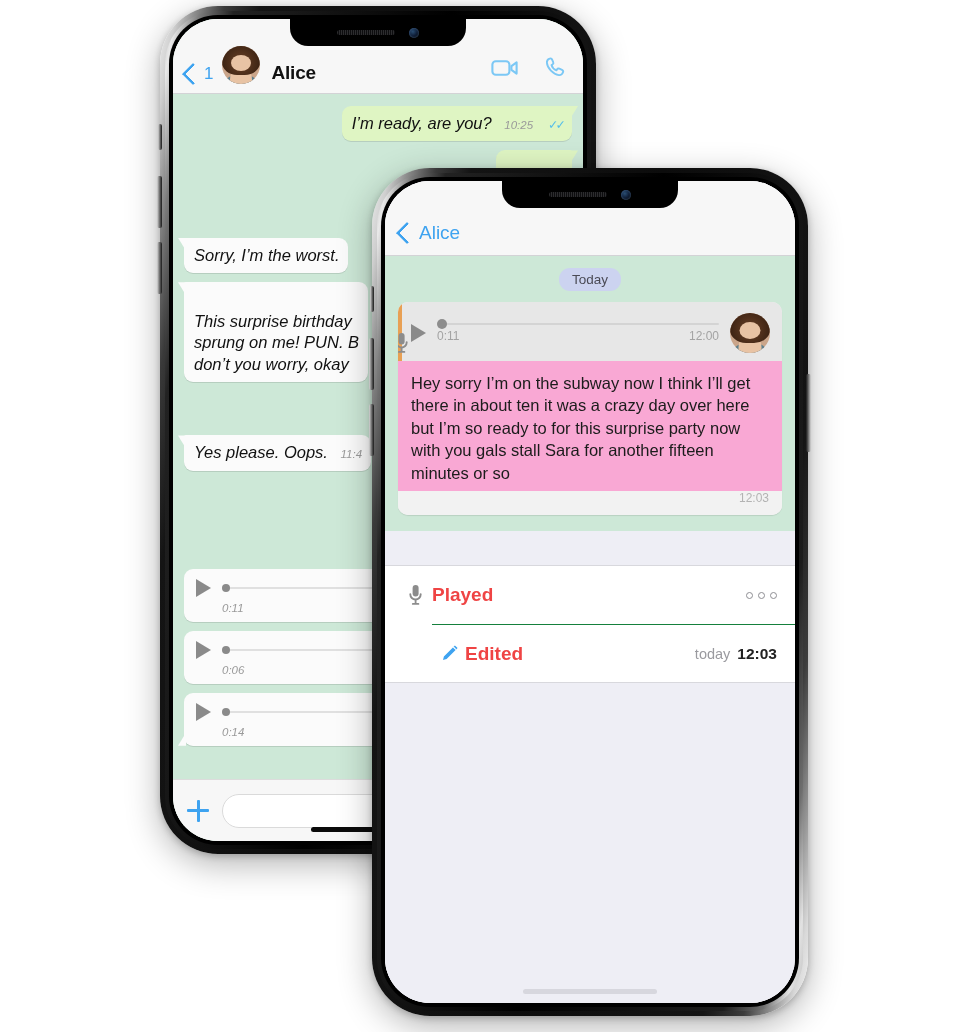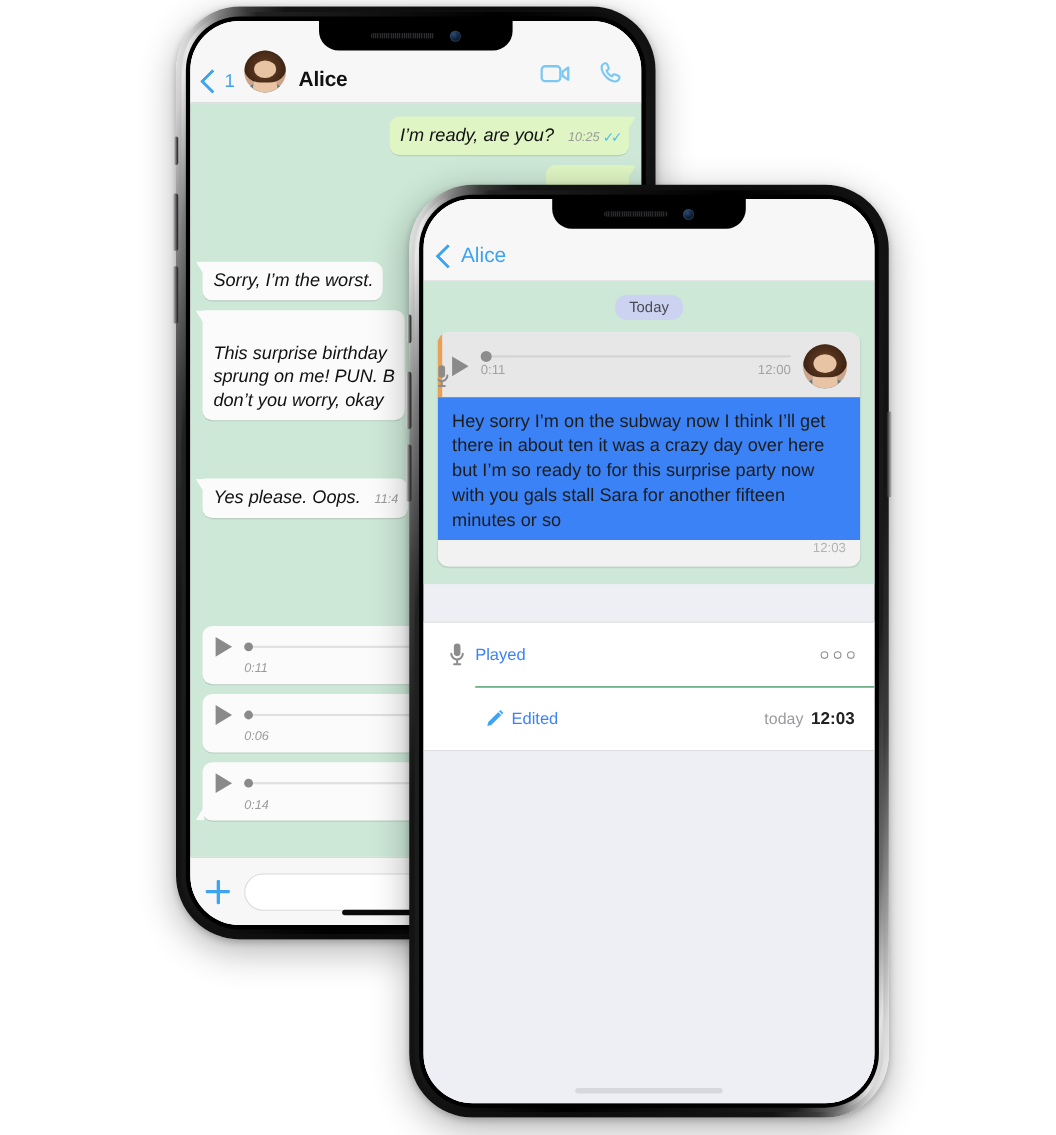--- a/index.html
+++ b/index.html
@@ -88,21 +88,21 @@
     font-size:16.5px;line-height:1.30;color:#111;box-shadow:0 1px .5px rgba(0,0,0,.11);
     box-sizing:border-box;
   }
   .bub.in{background:#fbfbfb;border-top-left-radius:2px;}
   .bub.out{background:#dff5c3;border-top-right-radius:2px;}
   .bub.in:before{content:"";position:absolute;left:-6px;top:0;width:8px;height:13px;
     background:#fbfbfb;clip-path:polygon(100% 0,100% 100%,0 0);}
   .bub.out:before{content:"";position:absolute;right:-6px;top:0;width:8px;height:13px;
     background:#dff5c3;clip-path:polygon(0 0,0 100%,100% 0);}
   .bub .txt{display:inline;}
-  .meta{display:inline-flex;align-items:center;gap:3px;font-size:11.5px;color:#9a9a9a;
+  .meta{display:inline-flex;align-items:center;gap:15px;font-size:11.5px;color:#9a9a9a;
     margin-left:8px;vertical-align:baseline;white-space:nowrap;}
   .ticks{color:#53bdeb;font-size:12.5px;letter-spacing:-3px;font-weight:700;}
 
   
   .vbub{
     background:#fbfbfb;border-radius:9px;padding:10px 12px 8px;width:78%;
     box-shadow:0 1px .5px rgba(0,0,0,.11);position:relative;box-sizing:border-box;
   }
   .vbub.last:before{content:"";position:absolute;left:-6px;bottom:0;width:8px;height:13px;
     background:#fbfbfb;clip-path:polygon(100% 100%,100% 0,0 100%);}
@@ -140,28 +140,28 @@
     font-size:13.5px;padding:4px 13px;border-radius:11px;}
   .mi-bub{background:#f2f2f2;border-radius:10px;overflow:hidden;box-shadow:0 1px 1px rgba(0,0,0,.10);}
   .voicehead{display:flex;align-items:center;gap:11px;padding:11px 12px 8px 13px;position:relative;background:#e7e7e7;}
   .voicehead:before{content:"";position:absolute;left:0;top:0;bottom:0;width:4px;background:#e8a054;}
   .vh-track{flex:1;display:flex;flex-direction:column;gap:4px;}
   .vh-bar{height:2.5px;background:#d4d4d4;position:relative;border-radius:2px;}
   .vh-knob{width:10px;height:10px;border-radius:50%;background:#8d8d8d;position:absolute;left:0;top:-3.8px;}
   .vh-times{display:flex;justify-content:space-between;font-size:12px;color:#a3a3a3;}
   .vh-av{width:40px;height:40px;border-radius:50%;position:relative;flex:none;overflow:hidden;background:#caa58a;}
   .mic-badge{position:absolute;left:-4px;bottom:2px;z-index:5;}
-  .mi-text{padding:11px 13px 7px;font-size:16.5px;line-height:1.36;color:#1c1c1c;background:#3b82f6;}
+  .mi-text{padding:11px 13px 7px;font-size:16.5px;line-height:1.36;color:#1c1c1c;background:#f9a8d4;}
   .mi-time{text-align:right;font-size:12px;color:#b3b3b3;padding:0 13px 10px;background:#f2f2f2;}
 
   .mi-list{flex:none;background:#fff;border-top:1px solid #d8d8dd;border-bottom:1px solid #d8d8dd;margin-top:34px;}
   .mi-item{display:flex;align-items:center;height:58px;padding:0 18px 0 14px;box-sizing:border-box;}
   .mi-item + .mi-item{border-top:1px solid #15803d;margin-left:47px;padding-left:0;}
   .mi-ic{width:33px;flex:none;display:flex;align-items:center;justify-content:center;}
-  .mi-lbl{font-size:15px;color:#3b82f6;}
+  .mi-lbl{font-size:19px;color:#ef4444;font-weight:bold;}
   .mi-right{margin-left:auto;display:flex;align-items:baseline;gap:7px;}
   .dots{display:flex;gap:5px;align-items:center;}
   .dot{width:7px;height:7px;border-radius:50%;border:1.4px solid #8e8e93;box-sizing:border-box;}
   .mi-day{font-size:14.5px;color:#9a9a9f;}
   .mi-hm{font-size:15.5px;color:#222;font-weight:700;}
   .mi-fill{flex:1;background:#eeeef5;}
 </style>
 </head>
 <body>
 

